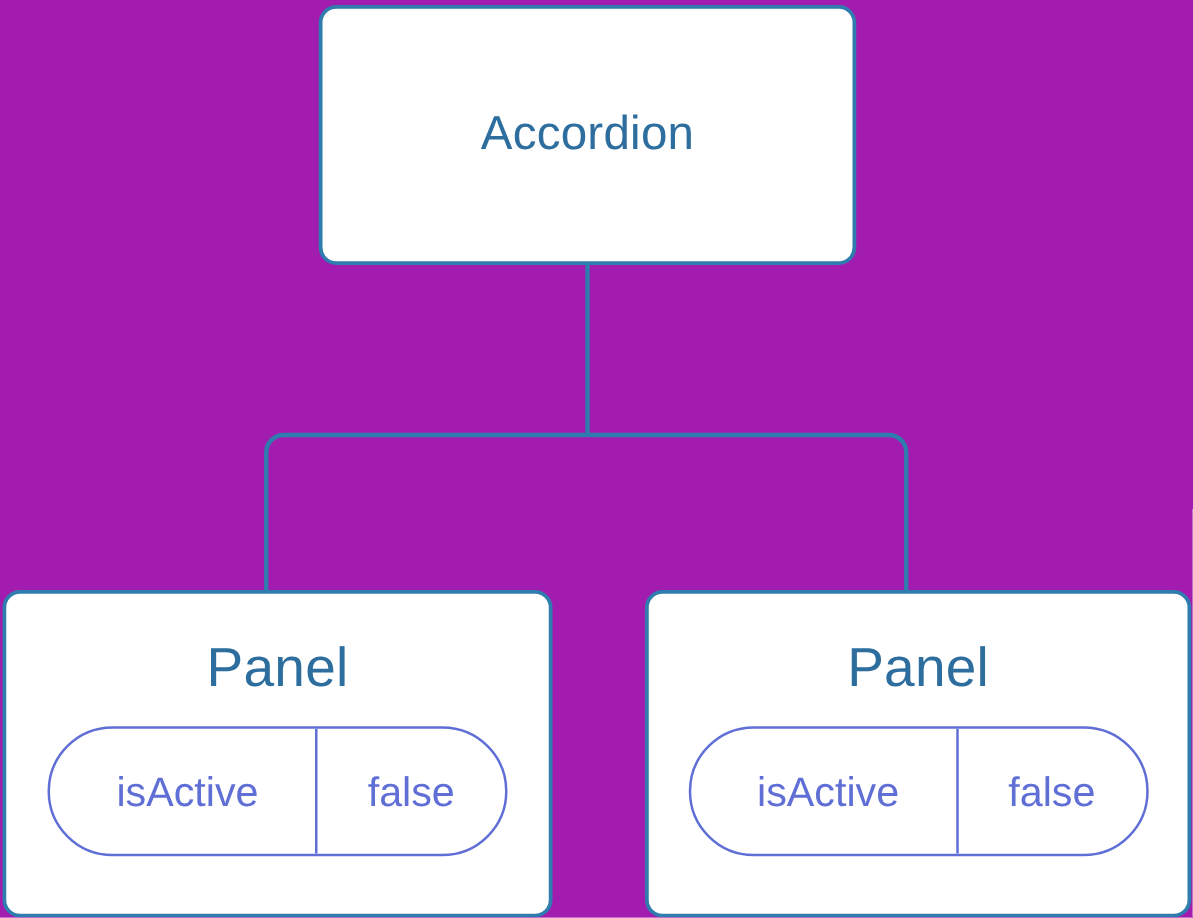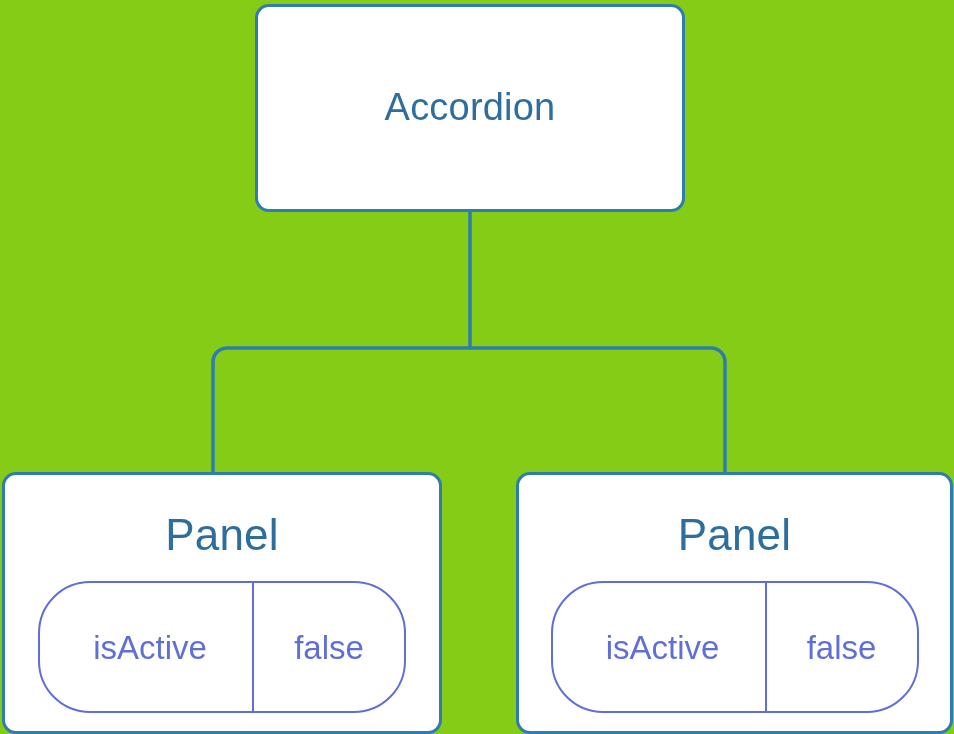--- a/index.html
+++ b/index.html
@@ -11,21 +11,21 @@
     width: 954px;
     height: 734px;
     overflow: hidden;
     font-family: "Liberation Sans", sans-serif;
   }
 
   #diagram-canvas {
     position: relative;
     width: 954px;
     height: 734px;
-    background: #84cc16;
+    background: #a21caf;
     overflow: hidden;
   }
 
   
   #connectors {
     position: absolute;
     left: 0;
     top: 0;
     width: 954px;
     height: 734px;
@@ -85,21 +85,21 @@
 
   .node-root .node-title {
     font-size: 38px;
   }
 
   
   .state-pill {
     margin-top: 22px;
     display: flex;
     align-items: stretch;
-    height: 132px;
+    height: 104px;
     border: 2.5px solid #606fd6;
     border-radius: 52px;
     background: #ffffff;
     box-sizing: border-box;
     overflow: hidden;
   }
 
   .pill-key,
   .pill-value {
     display: flex;

